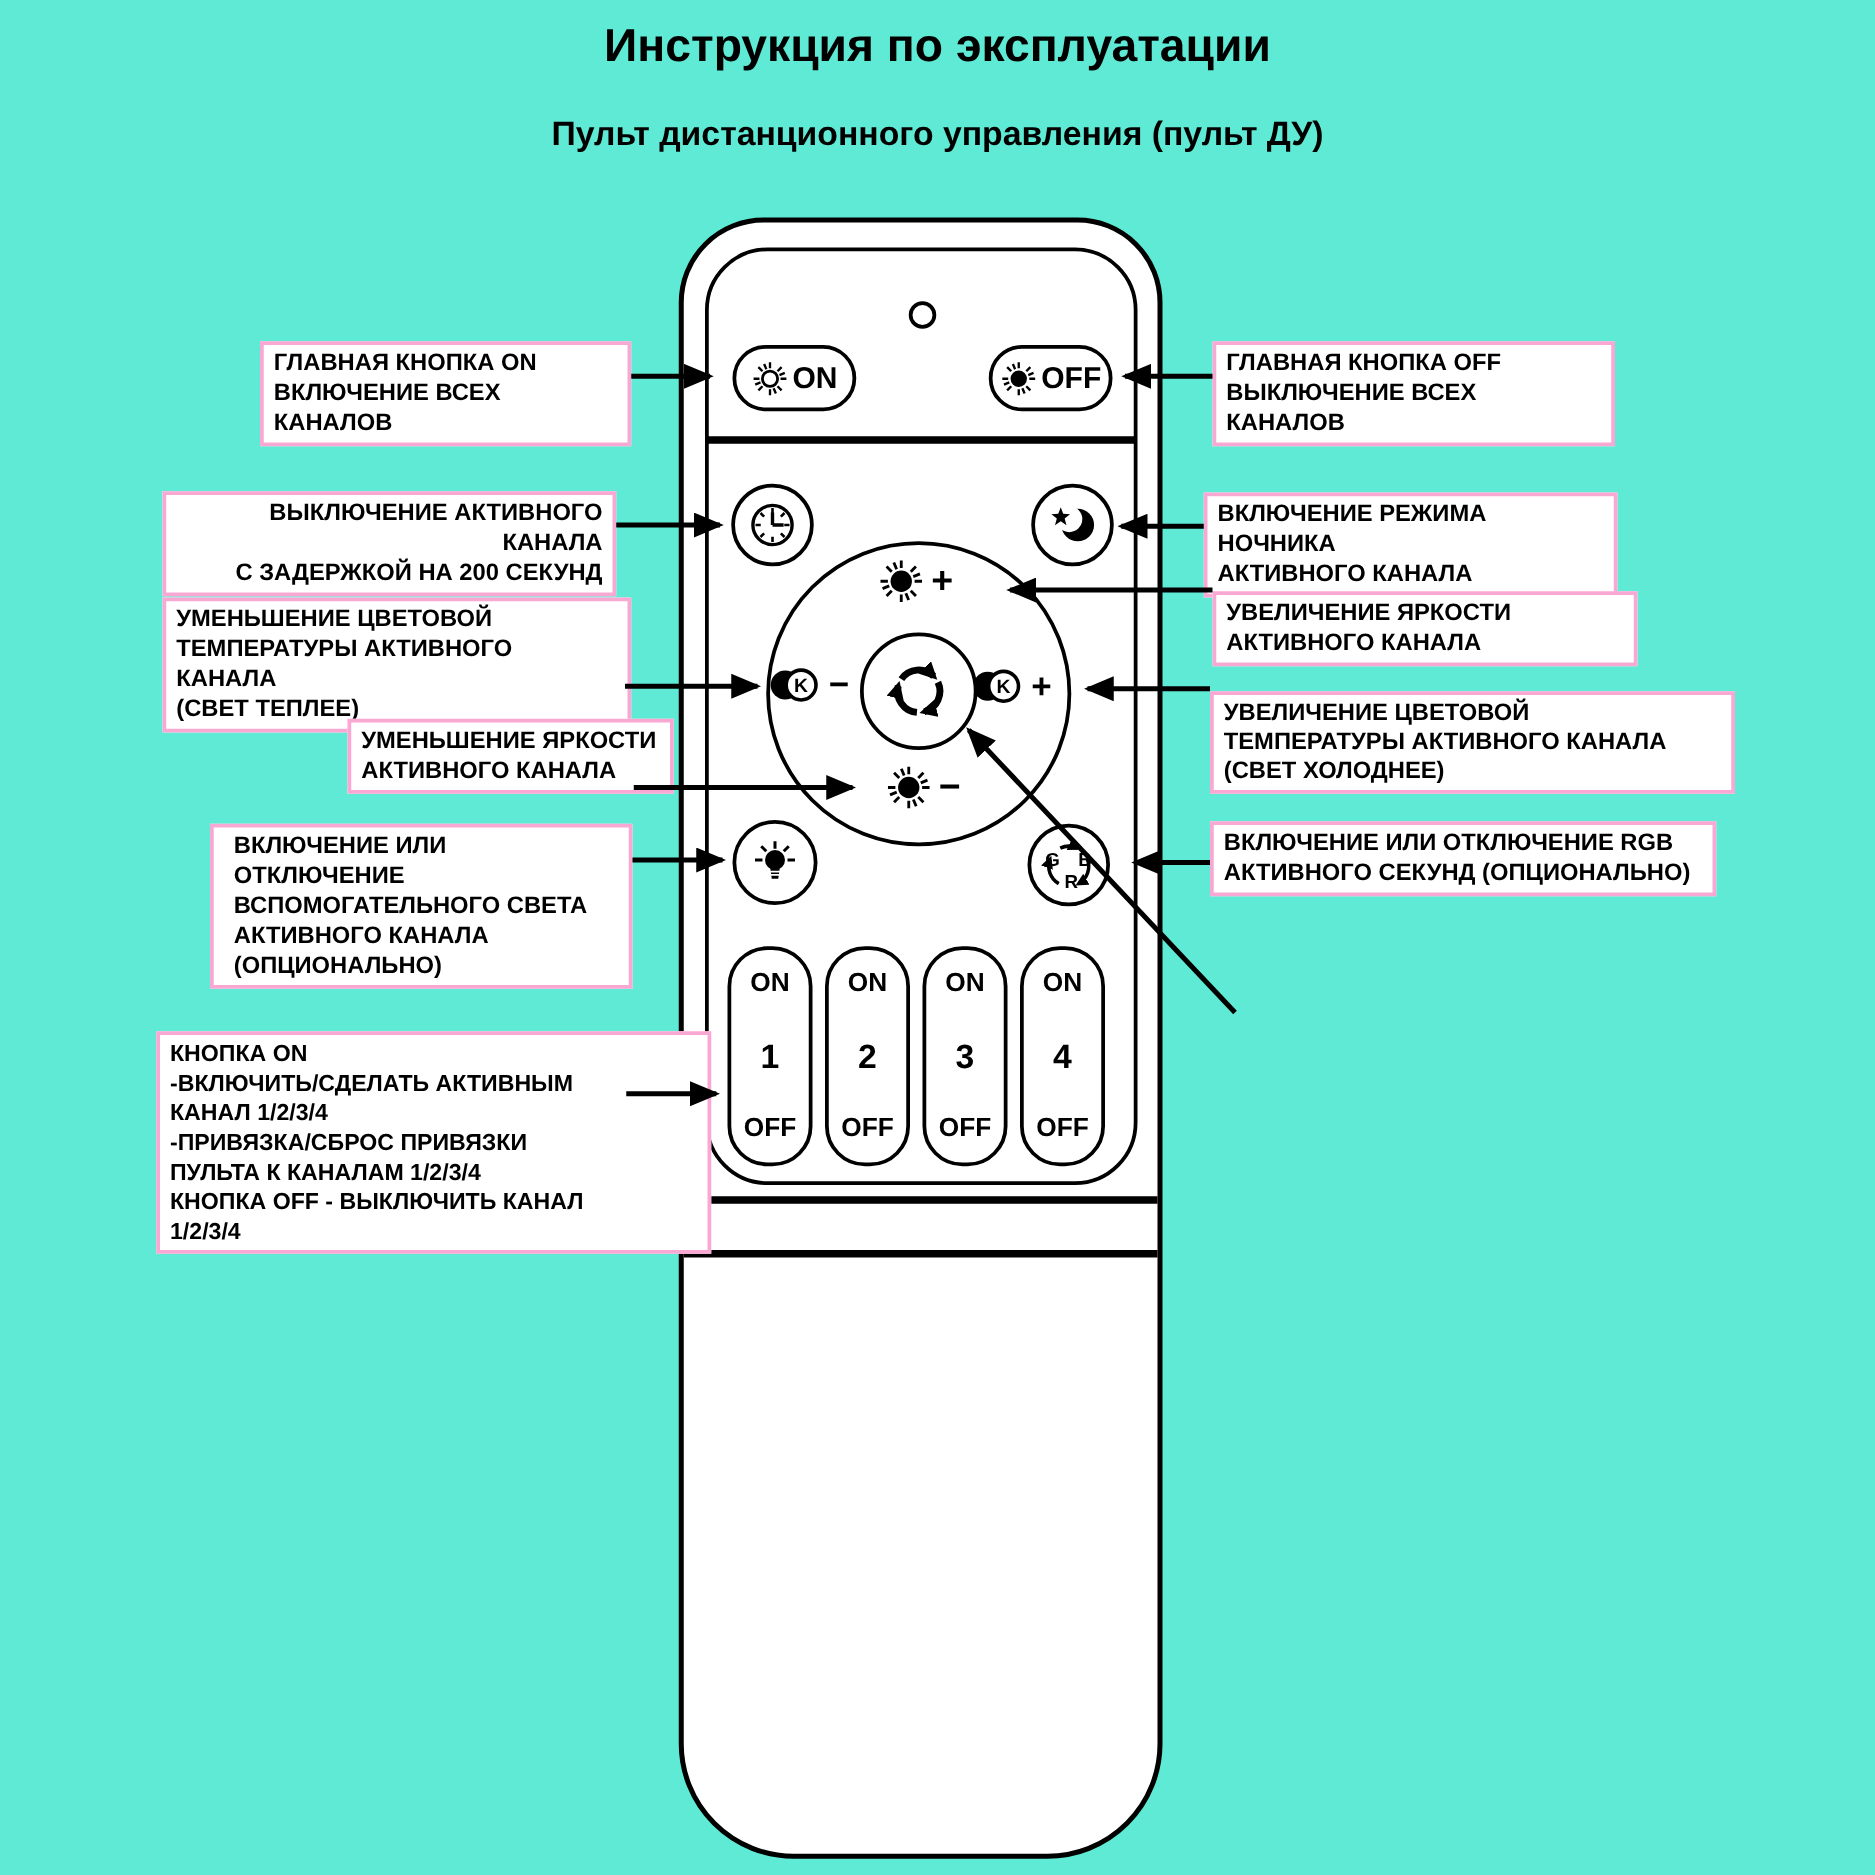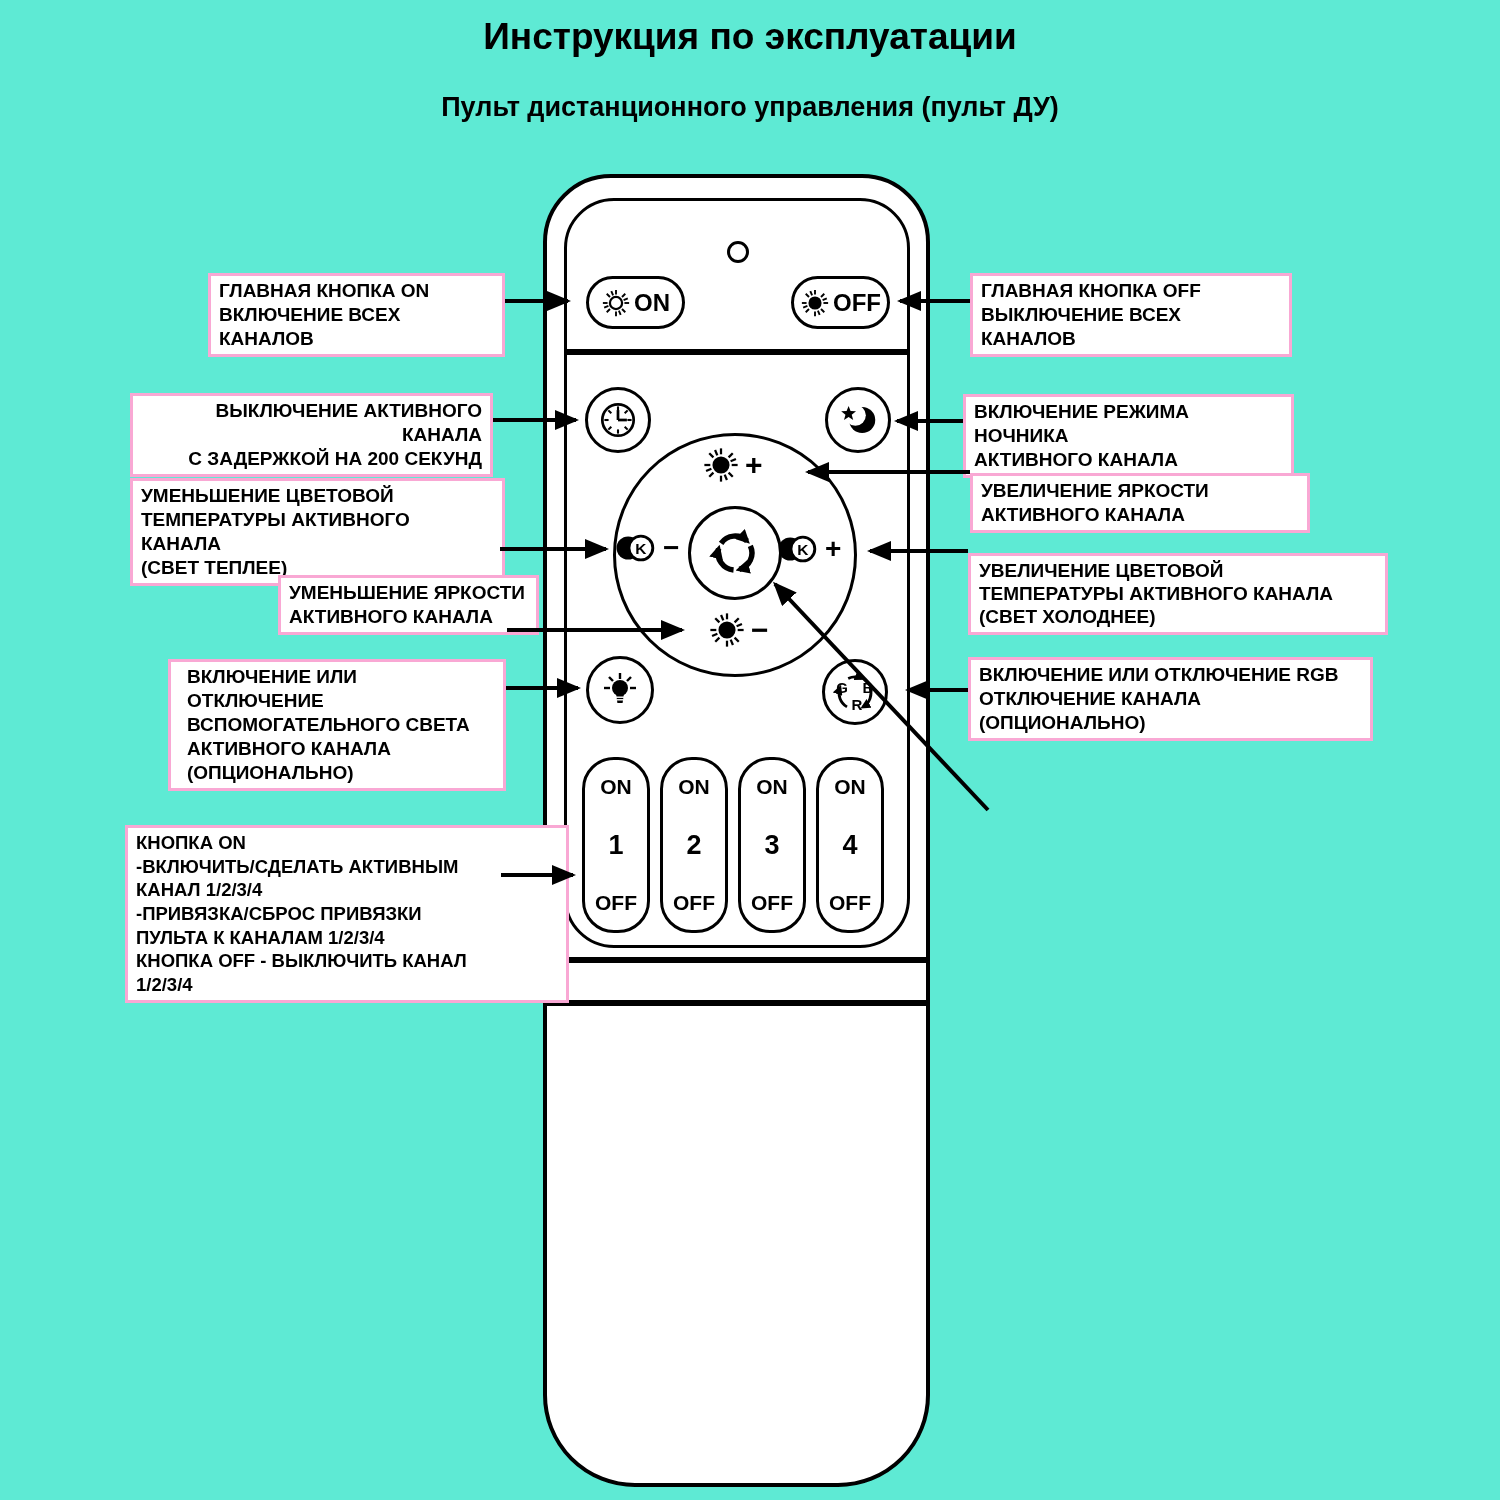--- a/index.html
+++ b/index.html
@@ -312,21 +312,21 @@
   <div class="box cr1">ГЛАВНАЯ КНОПКА OFF
 ВЫКЛЮЧЕНИЕ ВСЕХ КАНАЛОВ</div>
   <div class="box cr2">ВКЛЮЧЕНИЕ РЕЖИМА НОЧНИКА
 АКТИВНОГО КАНАЛА</div>
   <div class="box cr3">УВЕЛИЧЕНИЕ ЯРКОСТИ
 АКТИВНОГО КАНАЛА</div>
   <div class="box cr4">УВЕЛИЧЕНИЕ ЦВЕТОВОЙ
 ТЕМПЕРАТУРЫ АКТИВНОГО КАНАЛА
 (СВЕТ ХОЛОДНЕЕ)</div>
   <div class="box cr5">ВКЛЮЧЕНИЕ ИЛИ ОТКЛЮЧЕНИЕ RGB
-ОТКЛЮЧЕНИЕ КАНАЛА (ОПЦИОНАЛЬНО)</div>
+АКТИВНОГО СЕКУНД (ОПЦИОНАЛЬНО)</div>
 
   <svg class="overlay" width="1500" height="1500" viewBox="0 0 1500 1500">
     <defs>
       <marker id="ah" markerUnits="userSpaceOnUse" markerWidth="24" markerHeight="20" refX="21" refY="10" orient="auto">
         <path d="M0,0 L24,10 L0,20 Z" fill="#000"></path>
       </marker>
     </defs>
     <g stroke="#000" stroke-width="4">
       <line x1="505" y1="301" x2="568" y2="301" marker-end="url(#ah)"></line>
       <line x1="493" y1="420" x2="576" y2="420" marker-end="url(#ah)"></line>

